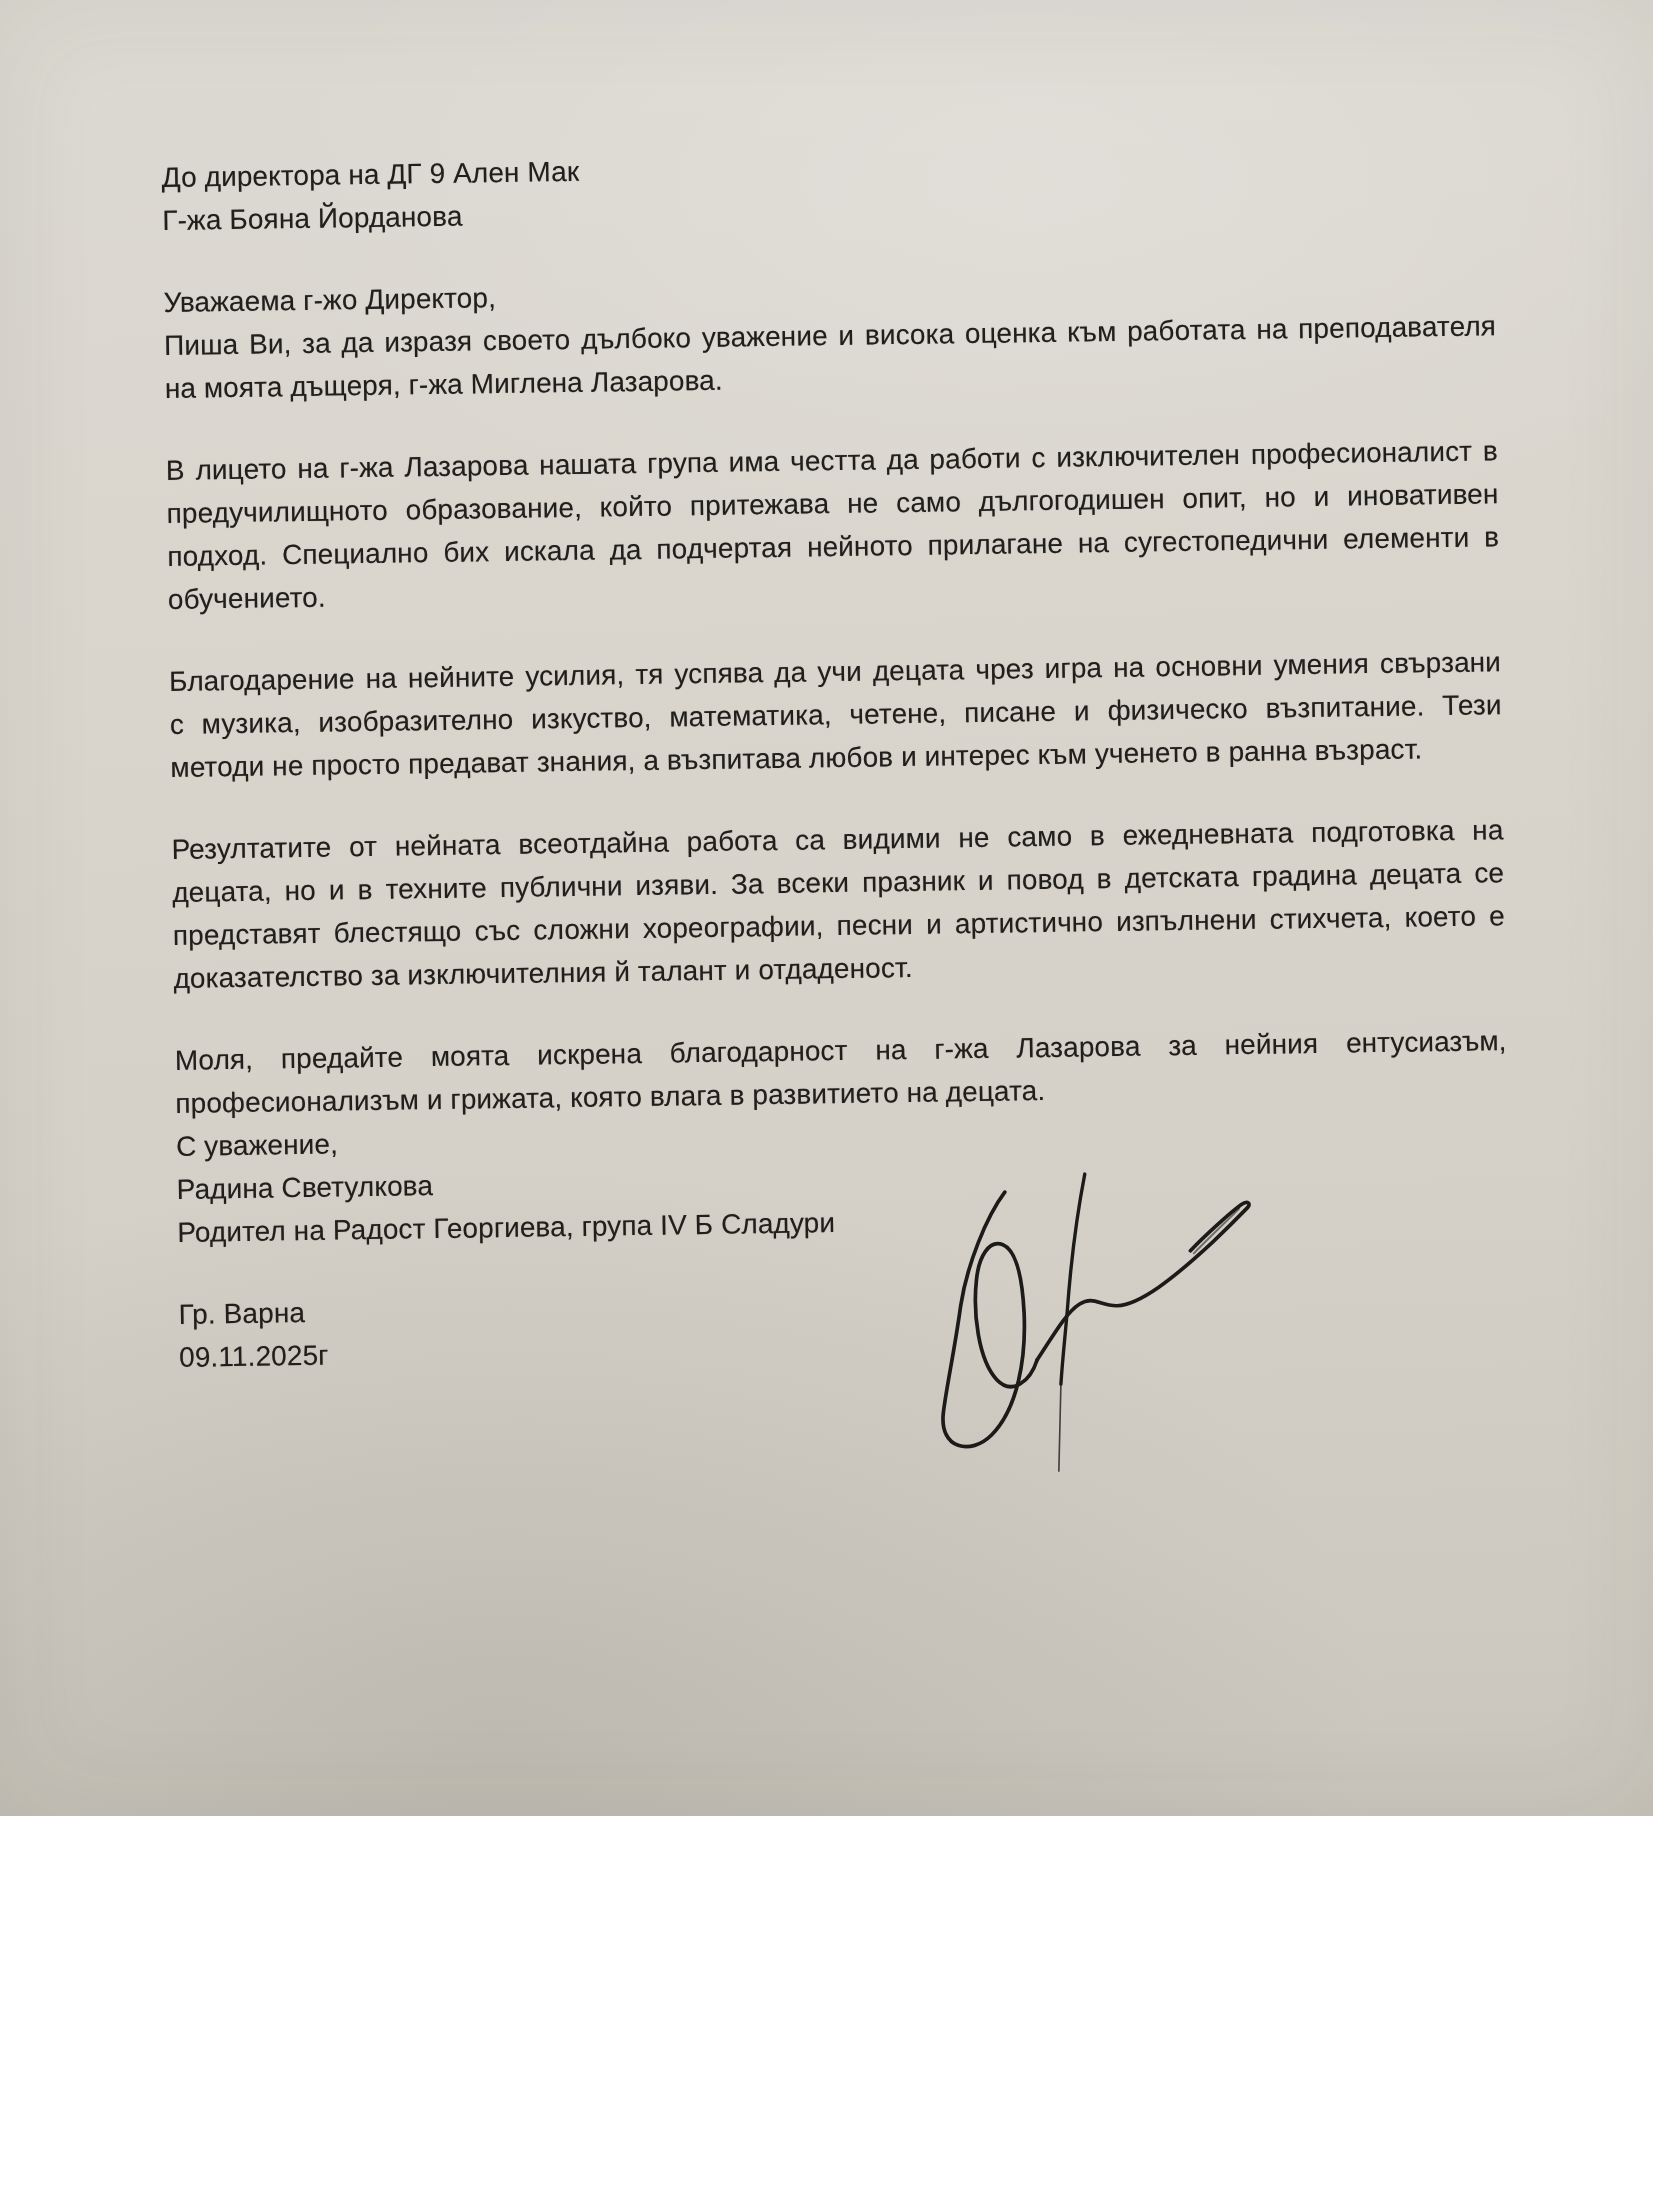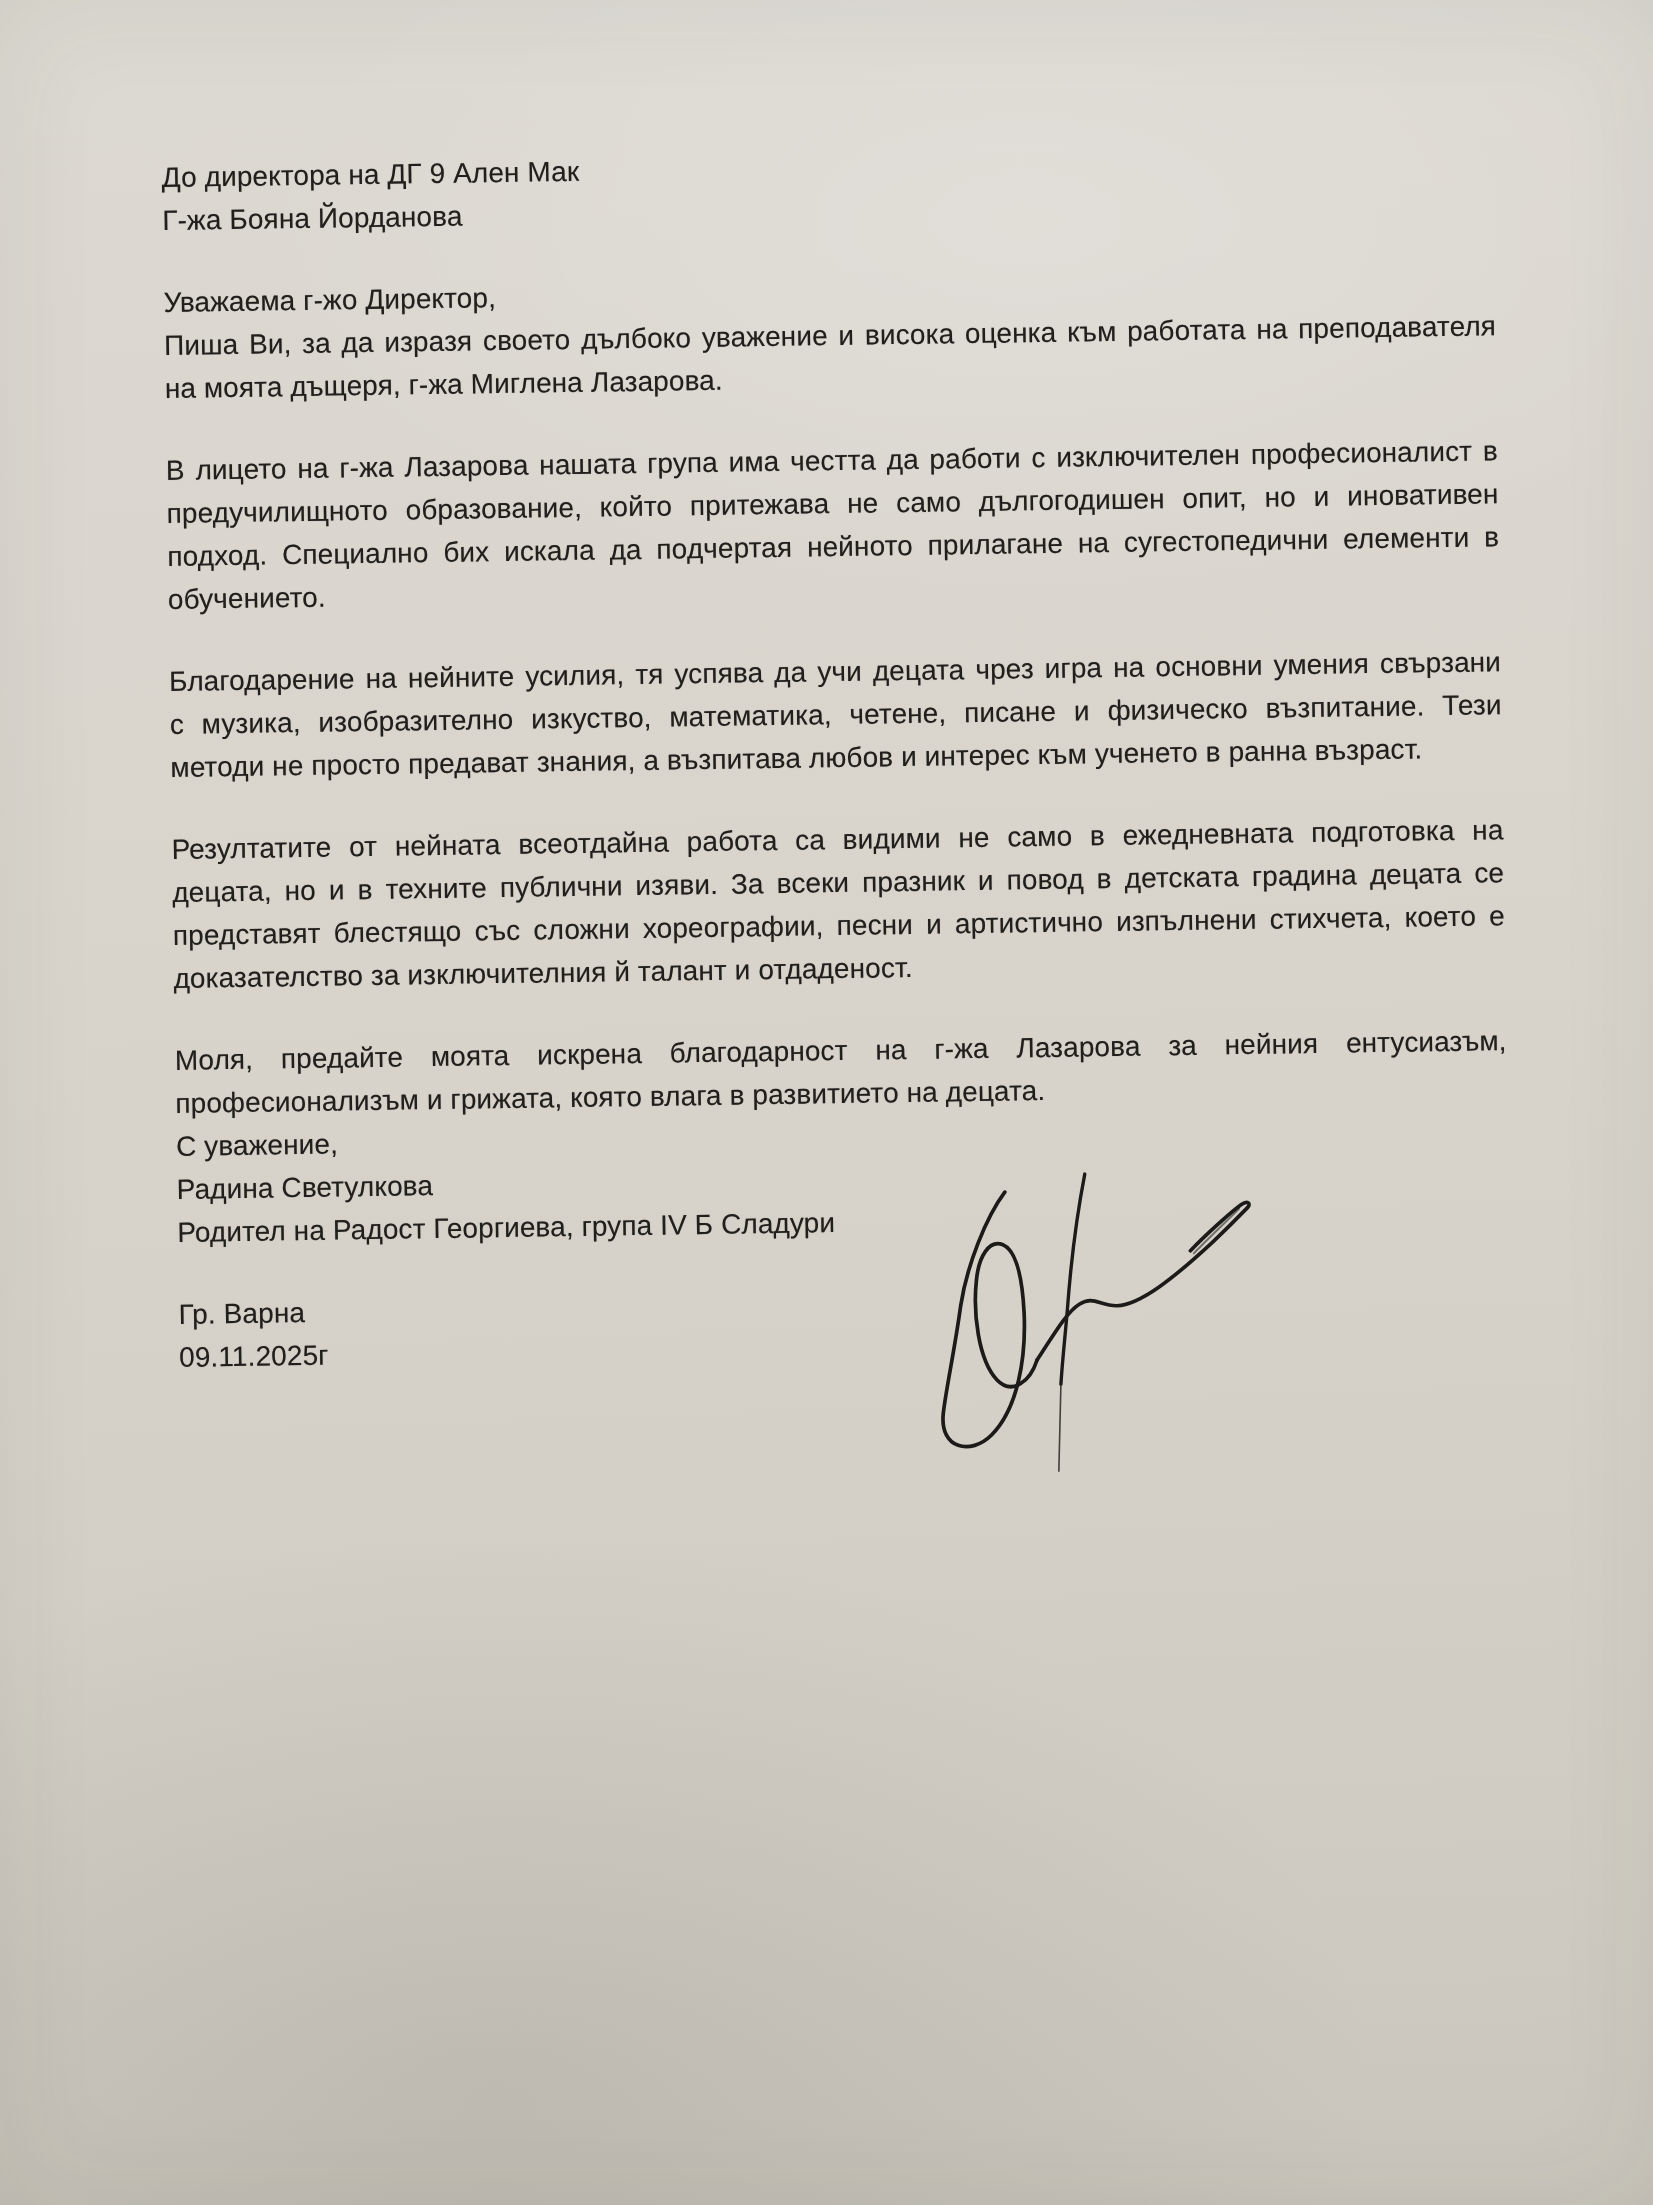--- a/index.html
+++ b/index.html
@@ -6,21 +6,21 @@
     margin: 0;
     padding: 0;
     width: 1654px;
     height: 2205px;
     overflow: hidden;
     font-family: "Liberation Sans", "DejaVu Sans", sans-serif;
   }
   .photo {
     position: relative;
     width: 1654px;
-    height: 2205px;
+    height: 1816px;
     background:
       radial-gradient(ellipse 1214px 607px at 62% 10%, rgba(255,255,255,0.16), rgba(255,255,255,0) 65%),
       radial-gradient(ellipse 1483px 944px at 30% 95%, rgba(70,62,50,0.10), rgba(70,62,50,0) 60%),
       linear-gradient(178deg, #dcd9d2 0%, #d9d5cd 38%, #d5d1c8 62%, #cfcbc2 85%, #c9c5bc 100%);
     box-shadow: inset 0 0 108px rgba(60,55,45,0.07);
     overflow: hidden;
   }
   .sheet {
     position: absolute;
     left: 0; top: 0; right: 0; bottom: 0;

